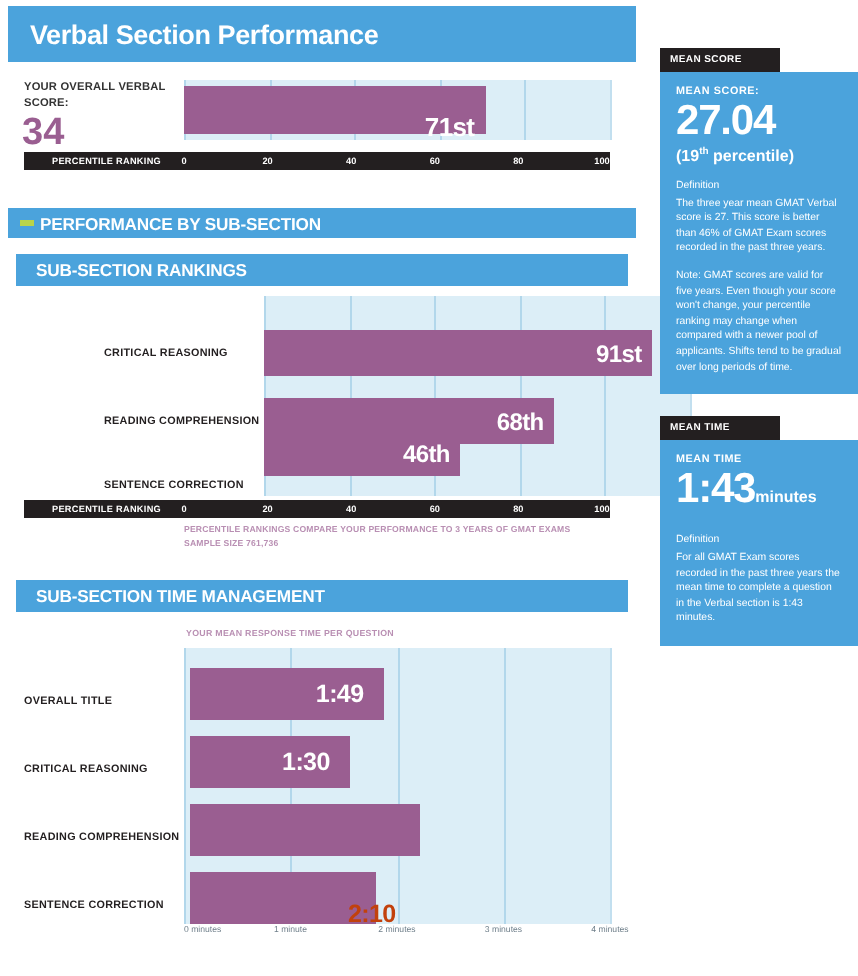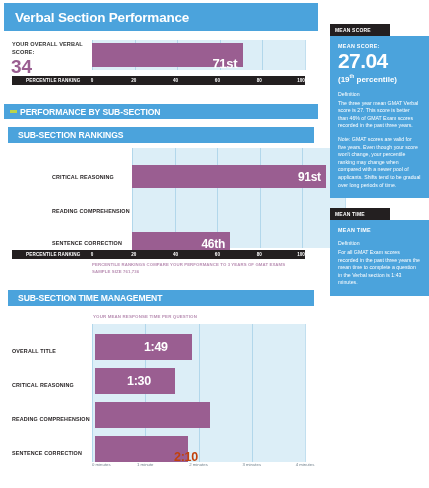--- a/index.html
+++ b/index.html
@@ -119,21 +119,21 @@
     font-weight:bold;letter-spacing:.15px;
   }
   .tlabel{
     position:absolute;left:12px;font-size:5.4px;font-weight:bold;color:#231f20;
     letter-spacing:.15px;
   }
   .tbar{
     position:absolute;left:95px;height:26px;background:#9a5e91;
     display:flex;align-items:center;justify-content:flex-end;
   }
-  .tbar span{color:#fff;font-size:12.5px;font-weight:bold;padding-right:24px;letter-spacing:-.3px;}
+  .tbar span{color:#fff;font-size:12.5px;font-weight:bold;padding-right:10px;letter-spacing:-.3px;}
   .stray{
     position:absolute;color:#c2410c;font-size:12.5px;font-weight:bold;
     letter-spacing:-.3px;
   }
   .taxis{position:absolute;left:92px;top:150px;width:213px;height:8px;}
   .taxis u{
     position:absolute;top:0;font-size:4.3px;color:#6f7f8a;text-decoration:none;
     transform:translateX(-50%);white-space:nowrap;
   }
   .taxis u.first{transform:none;}
@@ -211,23 +211,26 @@
             <i style="left: 100%;"></i>
           </div>
       </div>
 
       <div class="rlabel" style="top:26px;">CRITICAL REASONING</div>
       <div class="rbar" style="top: 17px; width: 193.83px;" id="rbar0">
         <span>91st</span>
       </div>
 
       <div class="rlabel" style="top:60px;">READING COMPREHENSION</div>
+      <div class="rbar" style="top: 51px; width: 144.84px;" id="rbar1">
+        <span>68th</span>
+      </div>
 
       <div class="rlabel" style="top:92px;">SENTENCE CORRECTION</div>
-      <div class="rbar" style="top: 84px; width: 97.98px;" id="rbar2">
+      <div class="rbar" style="top: 67px; width: 97.98px;" id="rbar2">
         <span>46th</span>
       </div>
     </div>
 
     <div class="axis-black" style="left:12px;top:250px;width:293px;" id="rkaxis">
       <div class="ttl">PERCENTILE RANKING</div>
     <u style="left: 80px;">0</u>
         <u style="left: 121.8px;">20</u>
         <u style="left: 163.6px;">40</u>
         <u style="left: 205.4px;">60</u>
@@ -294,19 +297,20 @@
         <div class="defh">Definition</div>
         <p>The three year mean GMAT Verbal score is 27. This score is better than 46% of GMAT Exam scores recorded in the past three years.</p>
         <p>Note: GMAT scores are valid for five years. Even though your score won't change, your percentile ranking may change when compared with a newer pool of applicants. Shifts tend to be gradual over long periods of time.</p>
       </div>
     </div>
 
     <div class="s2">
       <div class="tab">MEAN TIME</div>
       <div class="card">
         <div class="k">MEAN TIME</div>
+        <div class="big"><span>1:43</span><span class="unit">minutes</span></div>
         <div class="defh">Definition</div>
         <p>For all GMAT Exam scores recorded in the past three years the mean time to complete a question in the Verbal section is 1:43 minutes.</p>
       </div>
     </div>
 
   </div>
 </div>
 
 </body></html>

